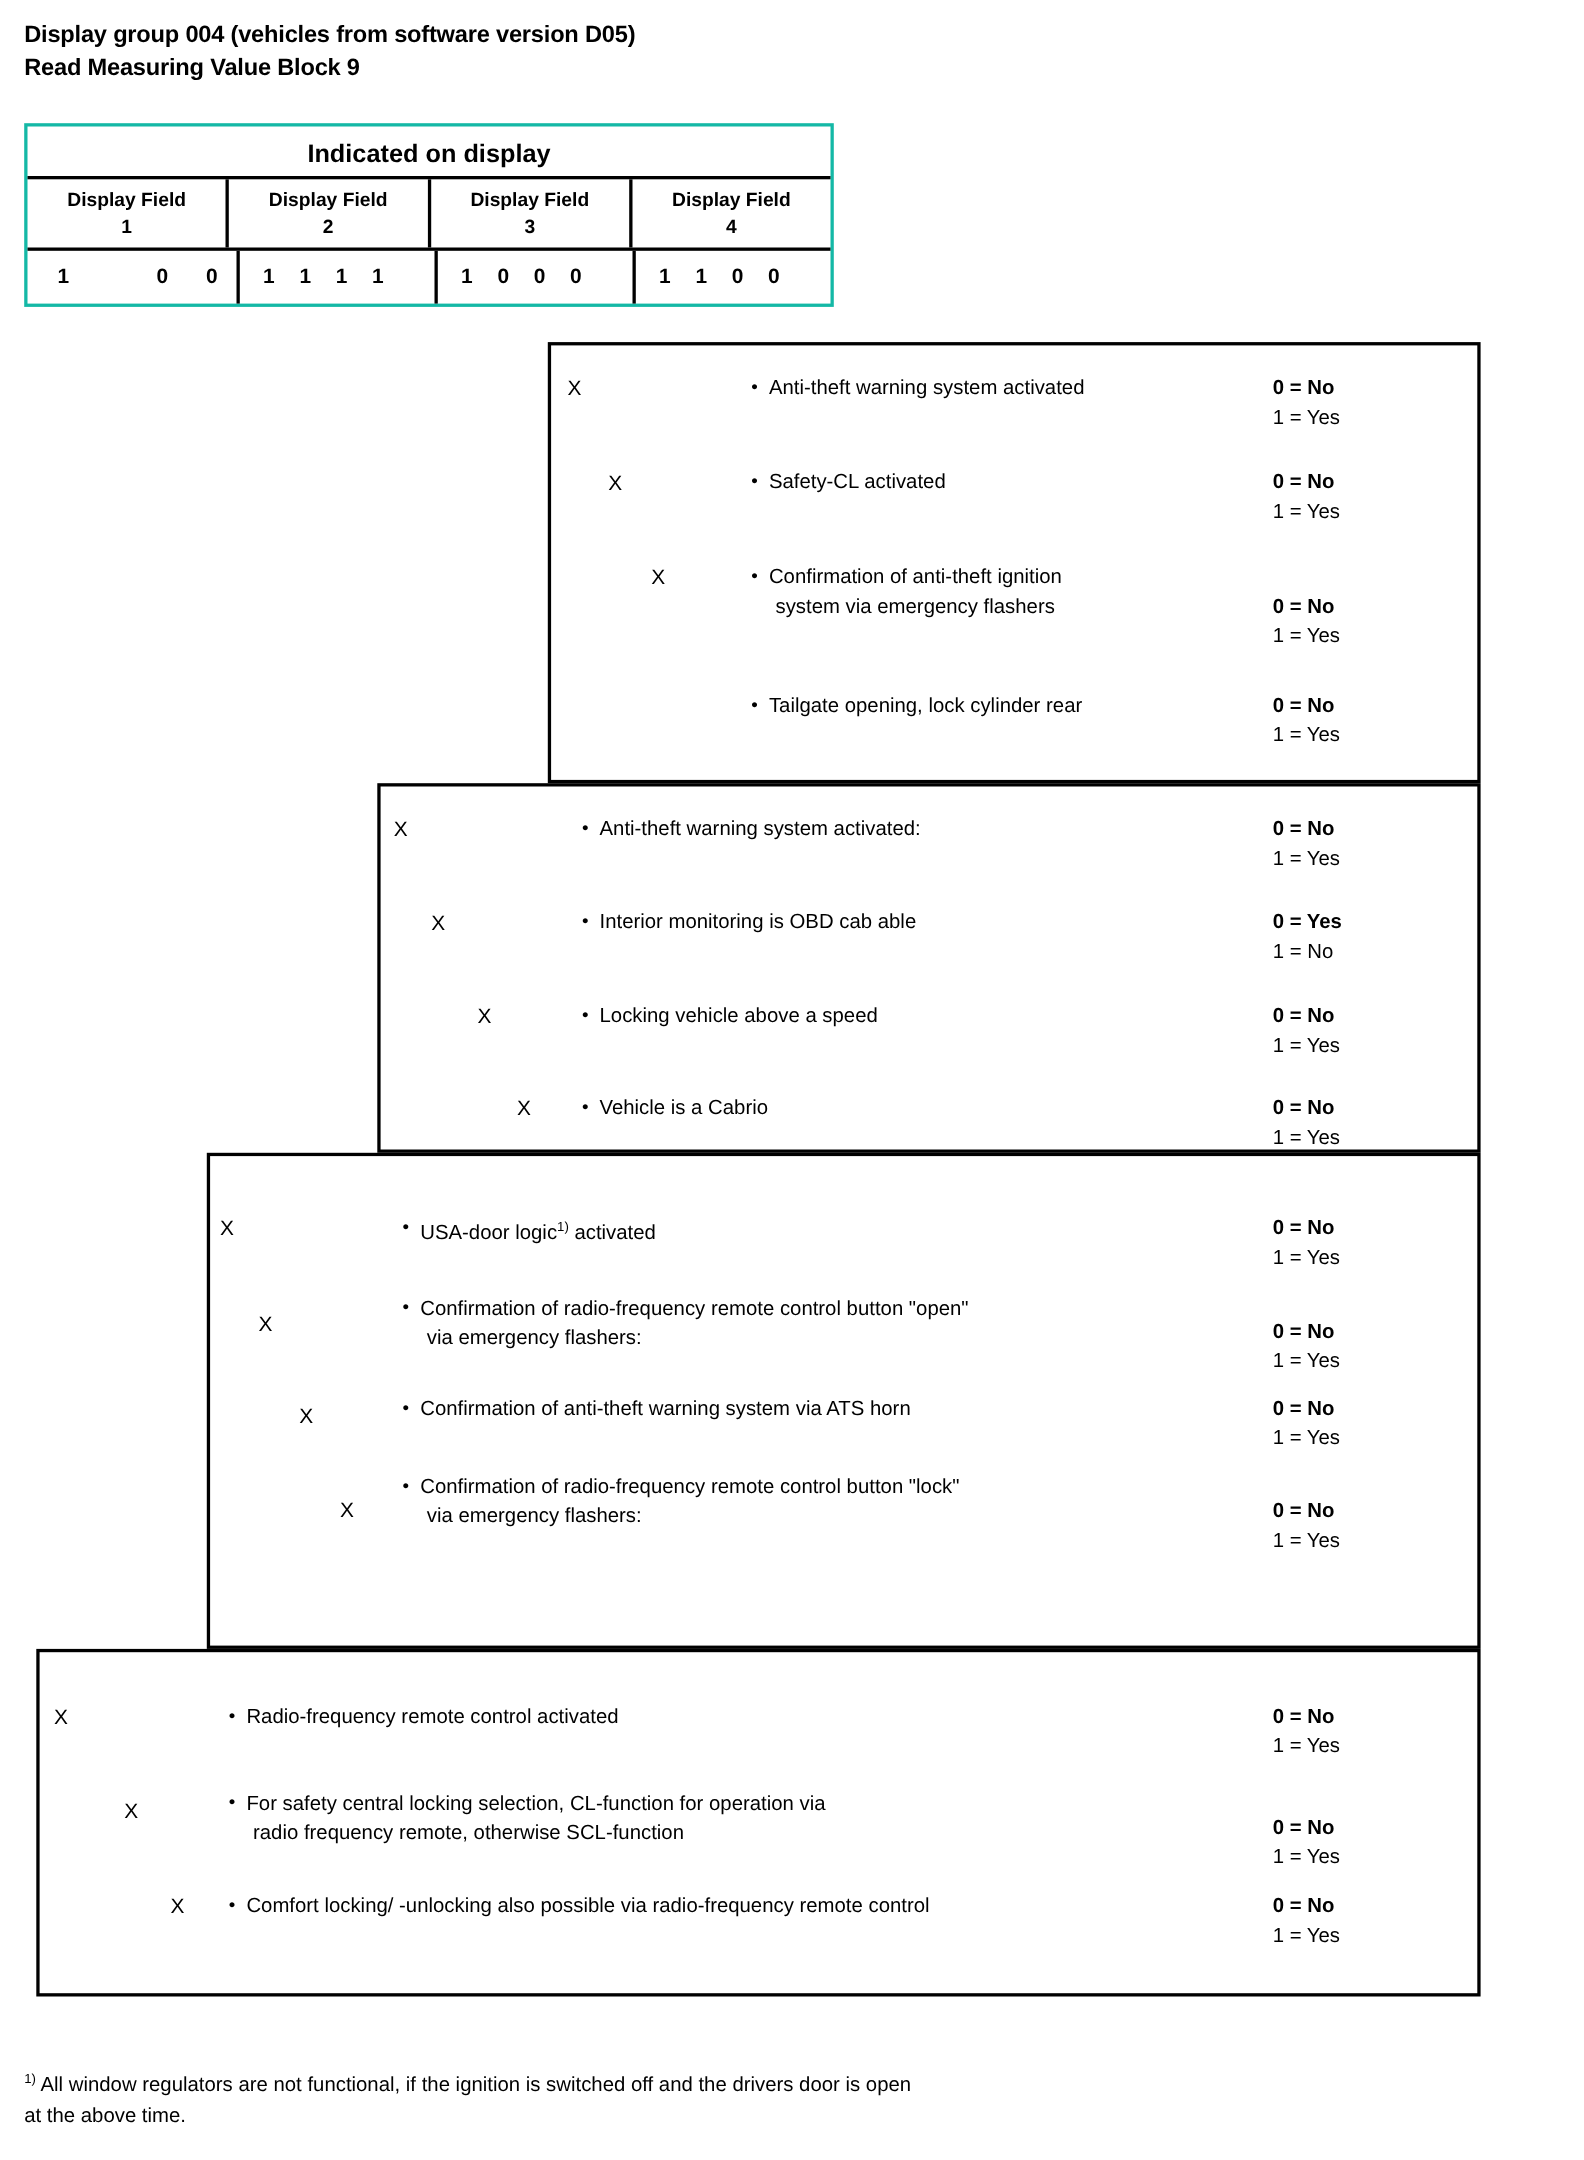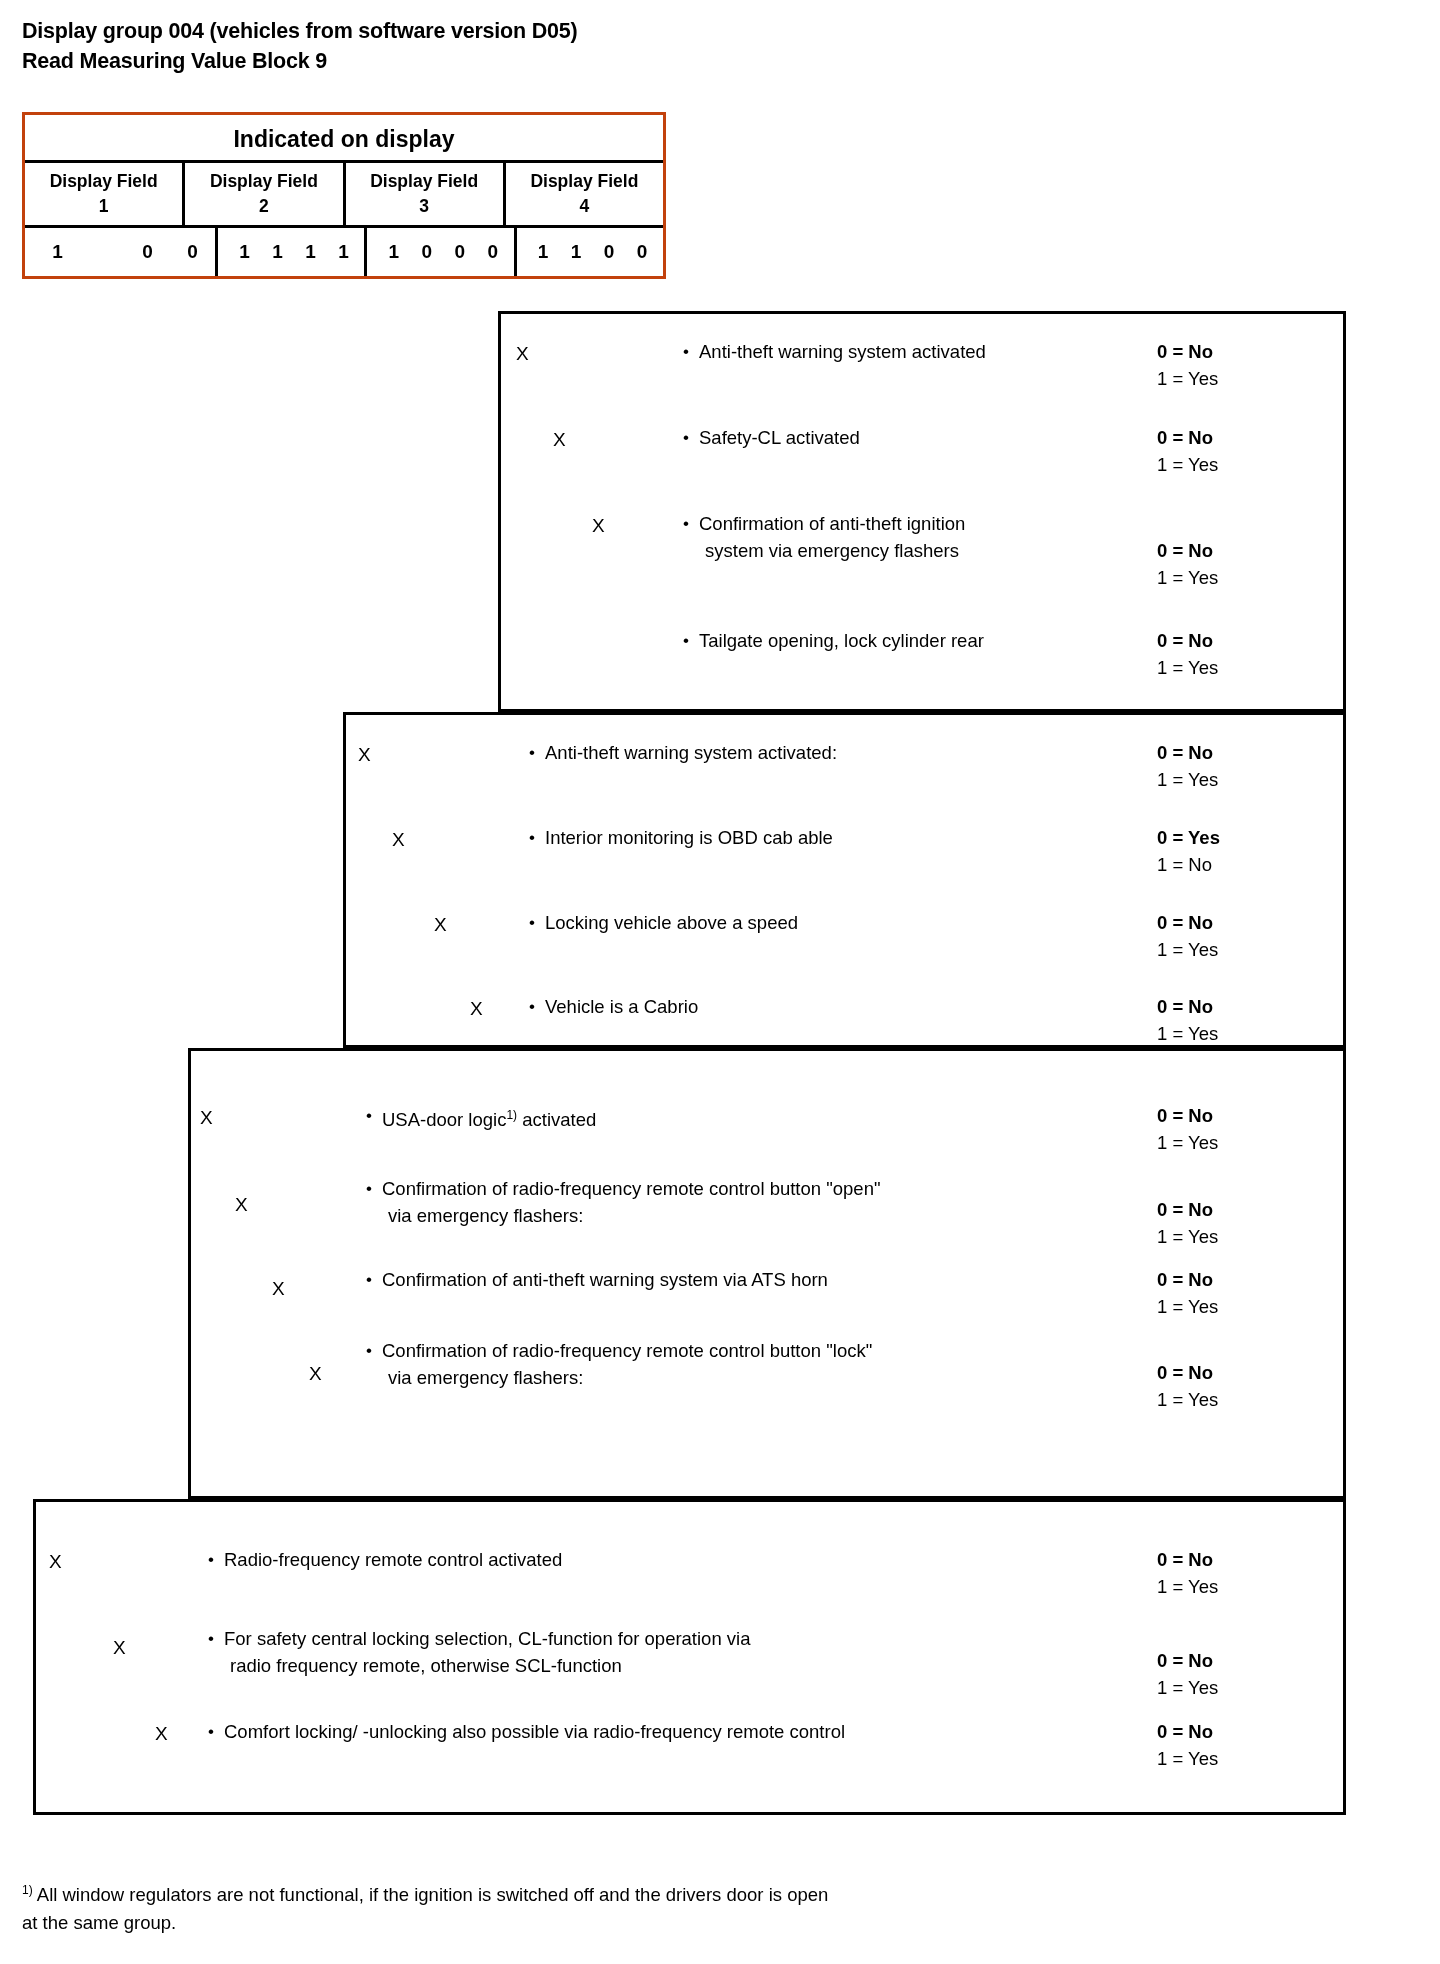--- a/index.html
+++ b/index.html
@@ -33,22 +33,22 @@
     line-height: 30px;
     letter-spacing: -0.2px;
   }
   .heading div { white-space: nowrap; }
 
   
   .hdr-table {
     position: absolute;
     left: 22px;
     top: 112px;
-    width: 644px;
-    border: 3px solid #c2410c;
+    width: 736px;
+    border: 3px solid #14b8a6;
     box-sizing: border-box;
   }
   .hdr-title {
     height: 48px;
     line-height: 48px;
     text-align: center;
     font-weight: bold;
     font-size: 23px;
     border-bottom: 3px solid #000;
     box-sizing: border-box;
@@ -342,16 +342,16 @@
   <div class="label" style="left:208px; top:1718px;">
     <span class="bullet">•</span><span class="ltext"><span>Comfort locking/ -unlocking also possible via radio-frequency remote control</span></span>
   </div>
   <div class="vals" style="left:1157px; top:1718px;">
     <span class="v1">0 = No</span>
     <span class="v2">1 = Yes</span>
   </div>
 
   <div class="footnote">
     <span class="fnline"><span class="sup">1)</span><span> All window regulators are not functional, if the ignition is switched off and the drivers door is open</span></span>
-    <span class="fnline">at the same group.</span>
+    <span class="fnline">at the above time.</span>
   </div>
 
 </div>
 
 </body></html>

